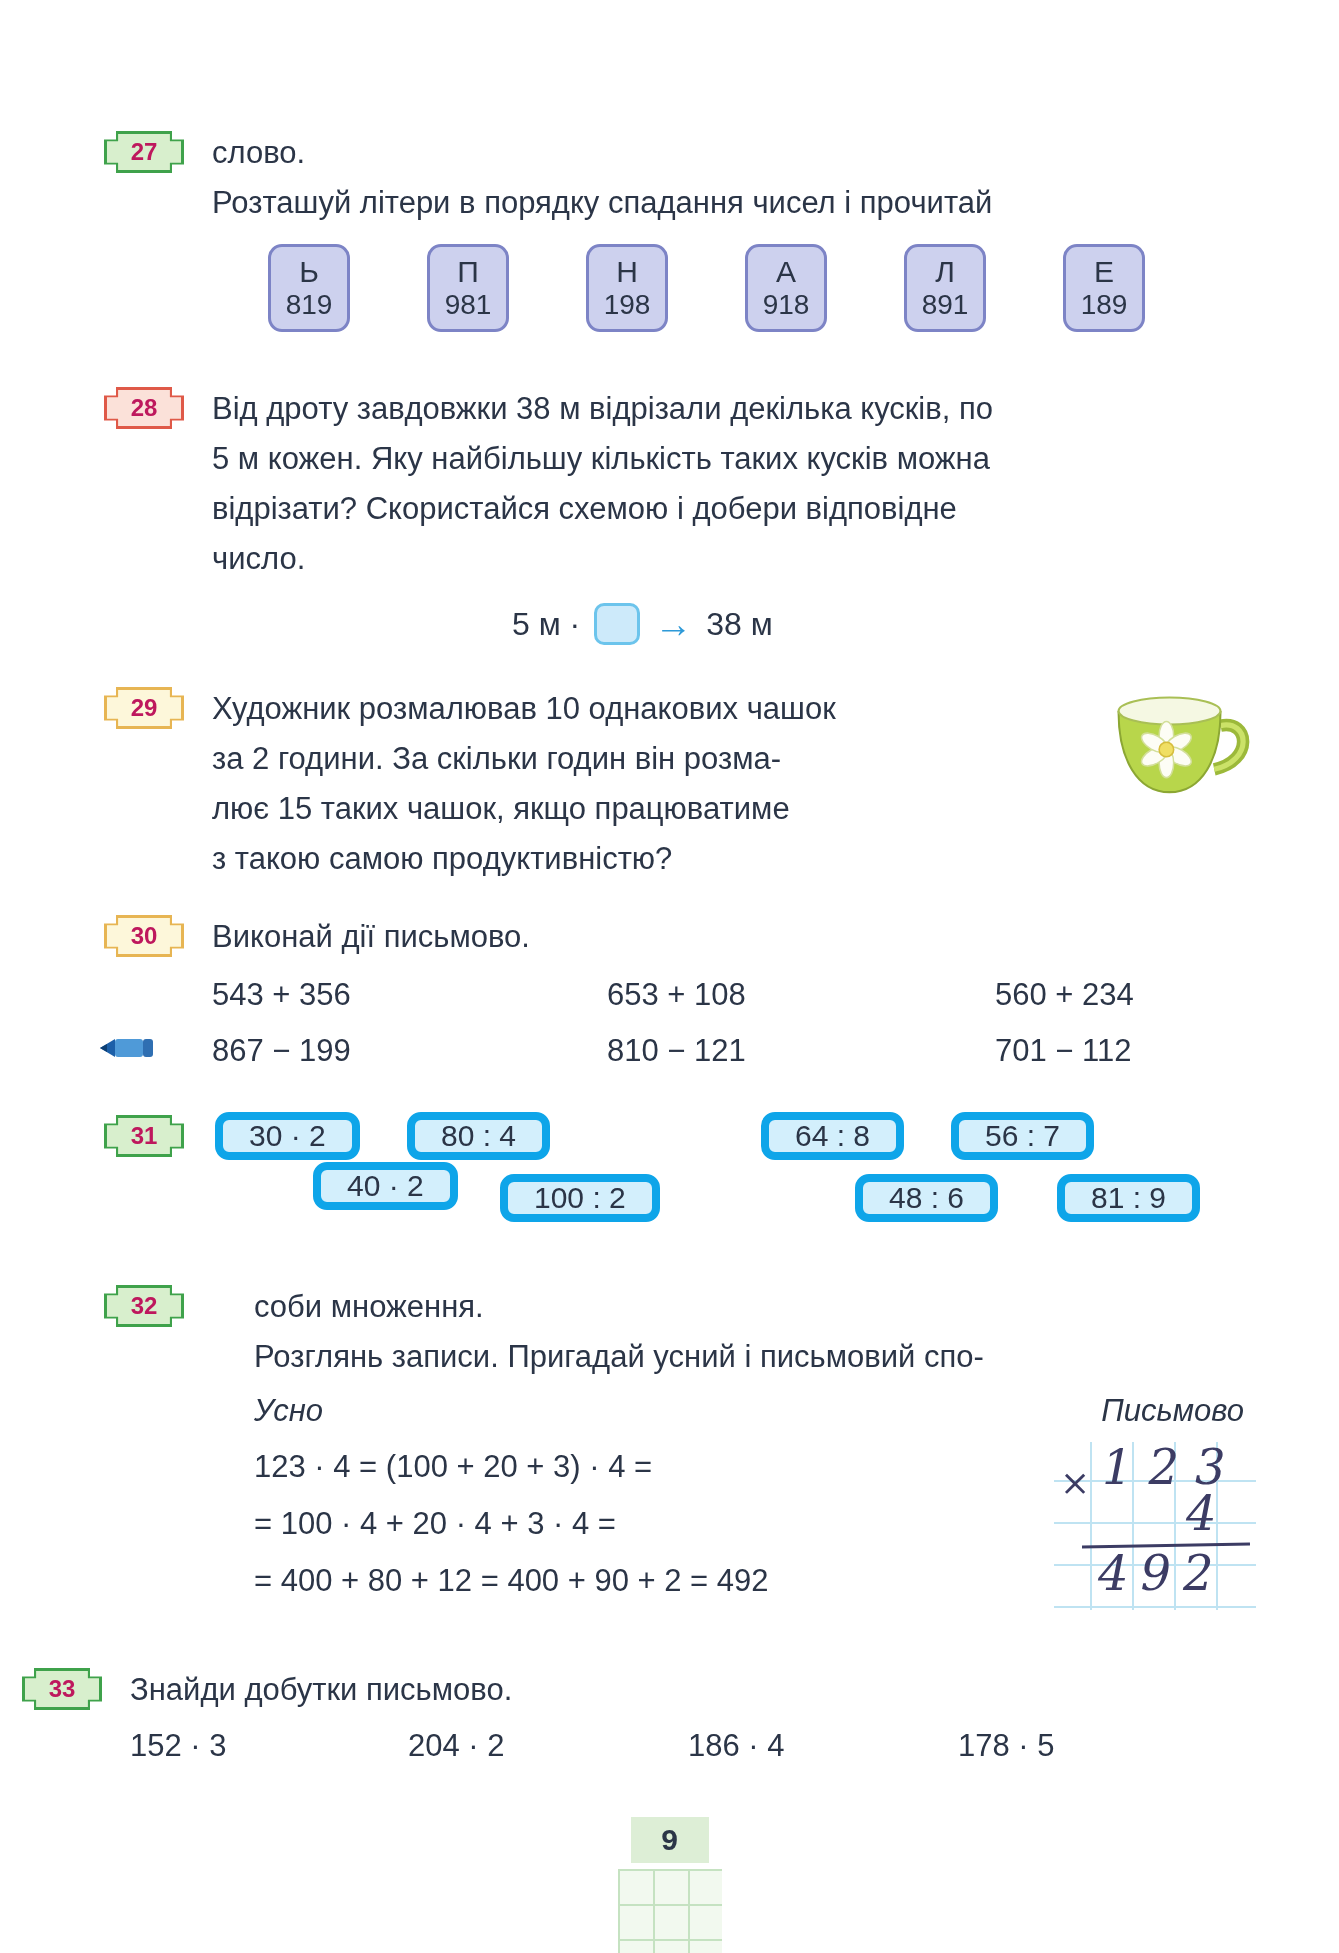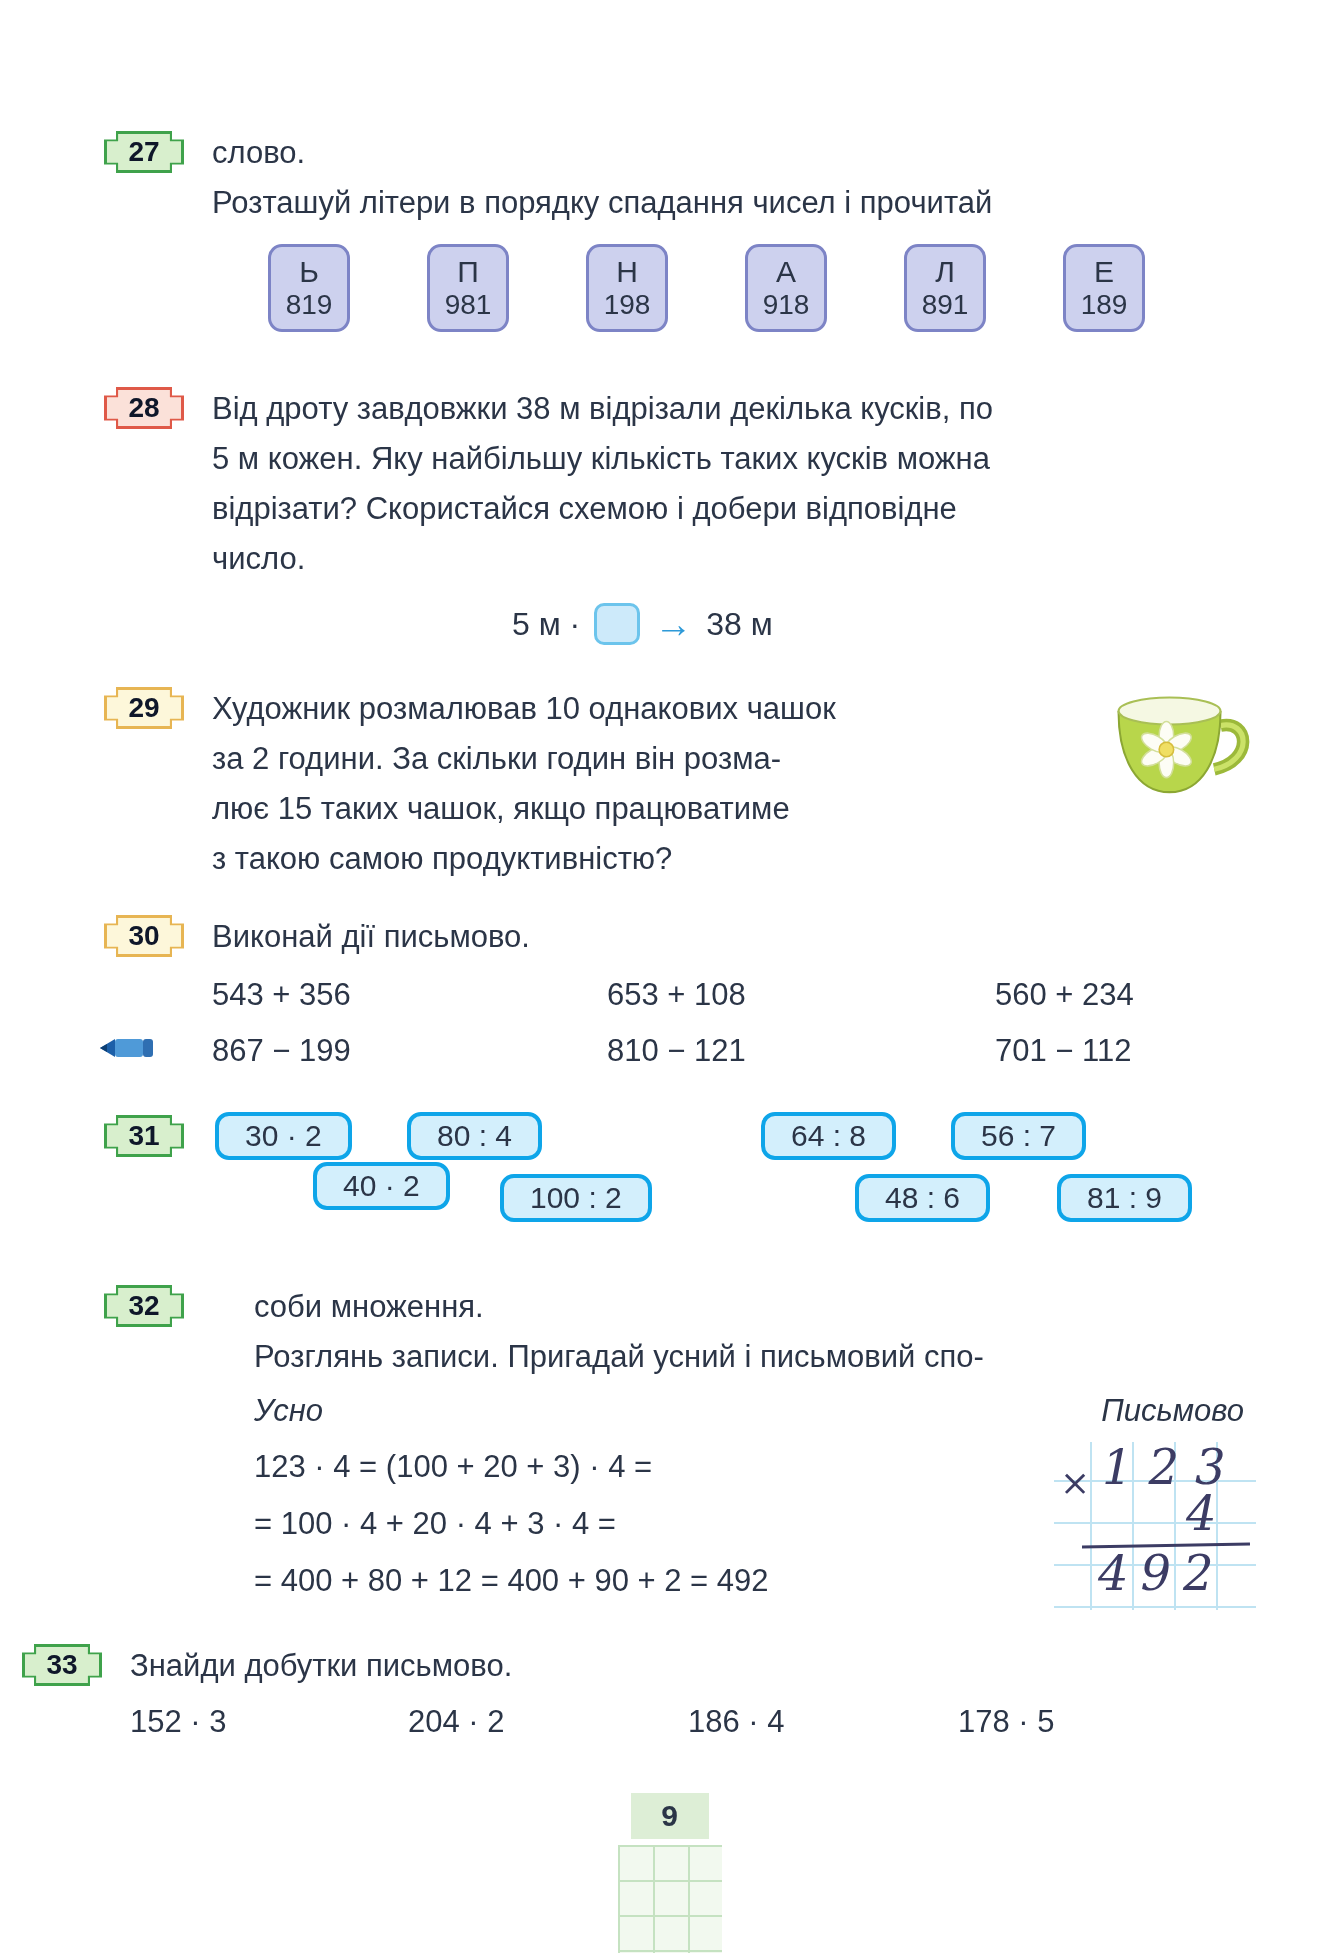--- a/index.html
+++ b/index.html
@@ -17,21 +17,21 @@
   
   .badge { position:relative; width:80px; height:42px; flex:0 0 auto; margin-top:3px; }
   .badge .b-outer, .badge .b-inner {
     position:absolute;
     clip-path: polygon(15% 0,85% 0,85% 20%,100% 20%,100% 80%,85% 80%,85% 100%,15% 100%,15% 80%,0 80%,0 20%,15% 20%);
   }
   .badge .b-outer { inset:0; }
   .badge .b-inner { inset:3px; }
   .badge .b-num {
     position:absolute; inset:0; display:flex; align-items:center; justify-content:center;
-    font-size:28px; font-weight:bold; color:#0f172a;
+    font-size:24px; font-weight:bold; color:#be185d;
   }
   .badge.green  .b-outer { background:#3fa24b; } .badge.green  .b-inner { background:#d8efcd; }
   .badge.red    .b-outer { background:#df5948; } .badge.red    .b-inner { background:#fbe1d9; }
   .badge.yellow .b-outer { background:#e7b553; } .badge.yellow .b-inner { background:#fdf7da; }
 
   
   .cards-row { display:flex; gap:77px; margin-left:56px; margin-top:16px; }
   .card {
     width:82px; height:88px; background:#cdd1ee; border:3px solid #7d84c6; border-radius:14px;
     display:flex; flex-direction:column; align-items:center; justify-content:center; line-height:1.15;
@@ -47,21 +47,21 @@
   
   .cup { position:absolute; right:-40px; top:0; width:160px; height:130px; }
 
   
   .ops-grid { display:grid; grid-template-columns:395px 388px 1fr; row-gap:6px; margin-top:8px; position:relative; }
   .pencil { position:absolute; left:-112px; top:66px; width:56px; height:24px; }
 
   
   .ex31-wrap { position:relative; height:122px; width:1010px; }
   .bluebox {
-    position:absolute; height:48px; padding:0 26px; background:#d3effc; border:4px solid #0ea5e9;
+    position:absolute; height:48px; padding:0 26px; background:#d3effc; border:8px solid #0ea5e9;
     border-radius:14px; display:inline-flex; align-items:center; font-size:30px; white-space:nowrap;
   }
 
   
   .labels-row { display:flex; justify-content:space-between; width:990px; margin-top:4px; font-style:italic; }
   .math-block { position:relative; margin-top:2px; }
   .math-line { font-size:31px; line-height:57px; white-space:nowrap; }
   .written-mult {
     position:absolute; left:800px; top:4px; width:202px; height:168px;
     background-color:#ffffff;
@@ -94,21 +94,21 @@
       linear-gradient(#c5e2c1 2px, transparent 2px),
       linear-gradient(90deg, #c5e2c1 2px, transparent 2px);
     background-size:35px 35px;
   }
 
   .spacer-ex28 { margin-top:52px; }
   .spacer-ex29 { margin-top:34px; }
   .spacer-ex30 { margin-top:28px; }
   .spacer-ex31 { margin-top:36px; }
   .spacer-ex32 { margin-top:48px;gap:42px; }
-  .spacer-ex33 { margin-top:32px;padding-left:22px; }
+  .spacer-ex33 { margin-top:56px;padding-left:22px; }
   .page { padding-top:128px; }
 </style>
 </head>
 <body>
 
 <div class="page">
 
   <div class="ex">
     <div class="badge green">
       <div class="b-outer"></div>

